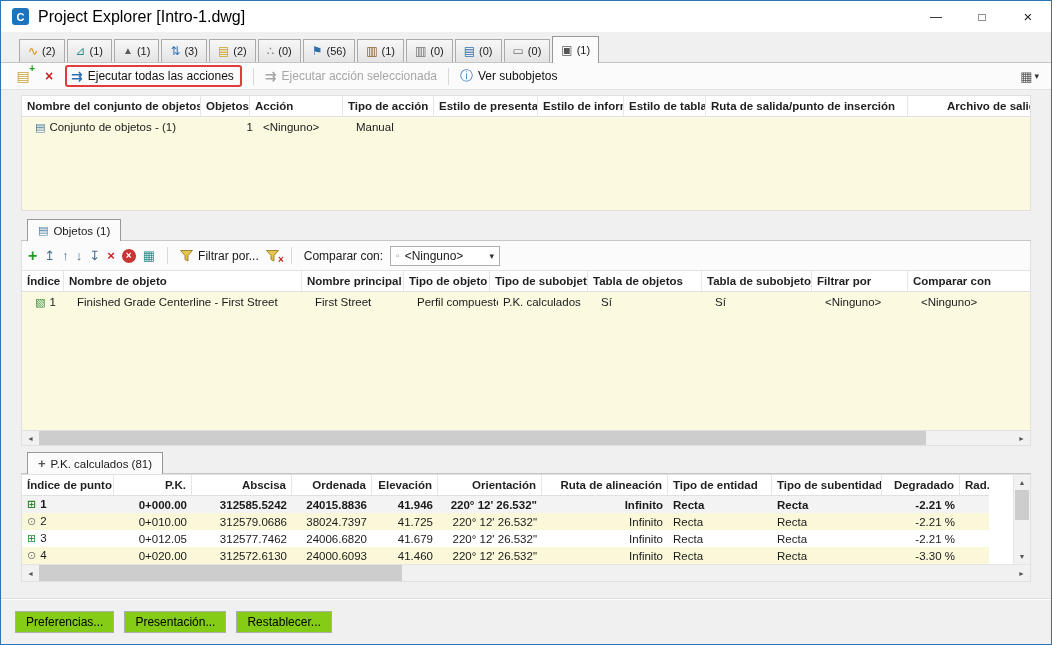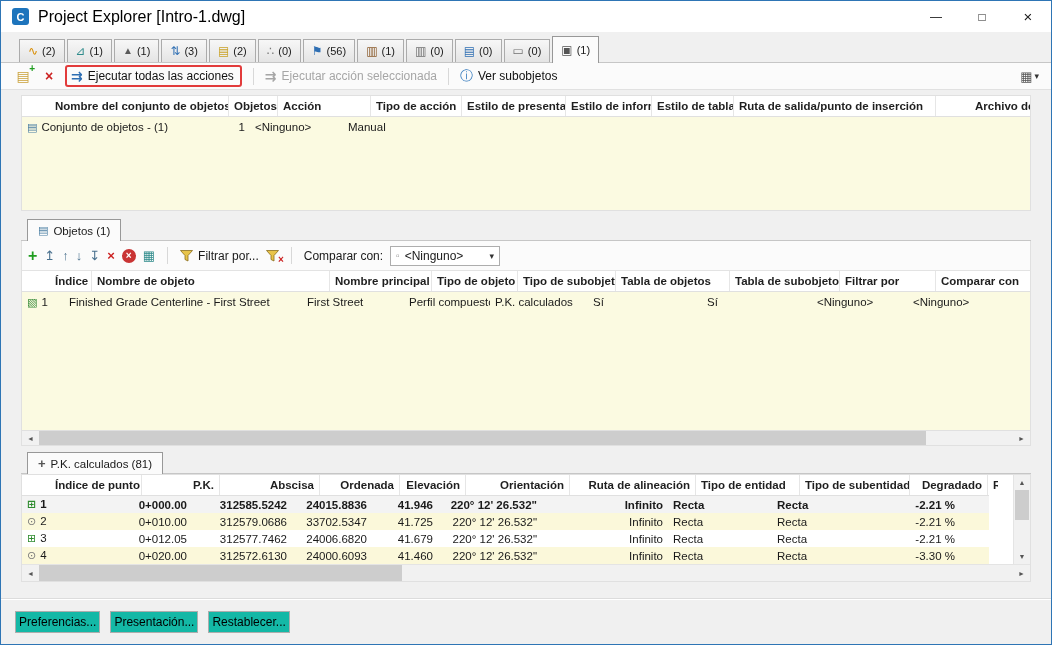--- a/index.html
+++ b/index.html
@@ -46,26 +46,26 @@
   .icon-info { color: #3a7ebf; font-size: 13px; }
   .tb-right { margin-left: auto; display: inline-flex; align-items: center; gap: 2px; }
   .icon-grid { color: #555; font-size: 13px; }
   .chev { font-size: 9px; color: #333; }
   
   .panel { margin: 0 20px; background: #fbfae1; border: 1px solid #e0e0e0; flex: none; display: flex; flex-direction: column; }
   .gridrow { display: grid; align-items: center; }
   .grid-sets { grid-template-columns: 179px 49px 93px 91px 104px 86px 82px 202px minmax(0,1fr); }
   .grid-obj  { grid-template-columns: 42px 238px 102px 86px 98px 114px 110px 96px minmax(0,1fr); }
   .grid-sta  { grid-template-columns: 92px 78px 100px 80px 66px 104px 126px 104px 110px 78px minmax(0,1fr); }
-  .hdr { background: #ffffff; border-bottom: 1px solid #e0e0e0; padding-left: 28px; }
+  .hdr { background: #ffffff; border-bottom: 1px solid #e0e0e0; }
   .hc { padding: 4px 5px; border-right: 1px solid #e6e6e6; font-weight: bold; font-size: 11.5px;
     color: #1f1f1f; white-space: nowrap; overflow: hidden; }
   .dc { padding: 2px 5px; font-size: 11.5px; white-space: nowrap; overflow: hidden; }
   .tr { text-align: right; } .tc { }
-  .rowline { height: 20px; }
+  .rowline { height: 20px; padding-left: 8px; }
   .row-icon { font-size: 11px; margin-right: 4px; }
   .ri-set { color: #4c7fa3; } .ri-obj { color: #3f8f3f; }
   .ri-maj { color: #2e8b2e; } .ri-min { color: #777777; }
   .empty-y { background: #fbfae1; }
   
   .sec-strip { margin: 0 20px; flex: none; display: flex; align-items: flex-end; height: 22px;
     border-bottom: 1px solid #c6c6c6; background: #f0f0f0; padding-left: 6px; }
   .sec-tab { display: inline-flex; align-items: center; gap: 5px; background: #fbfbfb;
     border: 1px solid #989898; border-bottom: none; height: 22px; margin-bottom: -1px;
     padding: 0 10px; font-size: 11.5px; white-space: nowrap; }
@@ -107,21 +107,21 @@
   .spacer-4 { height: 5px; flex: none; }
   .spacer-8 { height: 8px; flex: none; }
   .spacer-6 { height: 6px; flex: none; }
   .flex-fill { flex: 1; margin: 0 20px; border: 1px solid #e0e0e0; border-top: none; background: #fbfae1; min-height: 0; }
   .obj-block { display: flex; flex-direction: column; flex: 1; min-height: 0; }
   .obj-table-wrap { margin: 0 20px; border: 1px solid #e0e0e0; border-top: none; border-bottom: none;
     background: #fbfae1; flex: none; }
   
   .footer { height: 46px; margin: 16px 0 0 0; border-top: 1px solid #dcdcdc; box-shadow: inset 0 1px 0 #ffffff;
     display: flex; align-items: center; padding: 0 14px; gap: 10px; flex: none; background: #f0f0f0; }
-  .btn { background: #14b8a6; border: 1px solid #adadad; padding: 3px 3px; font-size: 12px;
+  .btn { background: #84cc16; border: 1px solid #adadad; padding: 3px 10px; font-size: 12px;
     color: #000; white-space: nowrap; cursor: default; }
   .footer-right { margin-left: auto; display: flex; gap: 7px; }
 </style>
 </head>
 <body>
 
 <div class="window">
 
   <div class="titlebar">
     <div class="app-logo">C</div>
@@ -349,21 +349,21 @@
             <div class="dc tc">Recta</div>
             <div class="dc tc">Recta</div>
             <div class="dc tr">-2.21 %</div>
             <div class="dc"></div>
           </div>
 
           <div class="gridrow grid-sta dcrow sta-row alt">
             <div class="dc"><span class="row-icon ri-min">⊙</span><span>2</span></div>
             <div class="dc tr">0+010.00</div>
             <div class="dc tr">312579.0686</div>
-            <div class="dc tr">33702.5347</div>
+            <div class="dc tr">38024.7397</div>
             <div class="dc tr">41.725</div>
             <div class="dc tr">220° 12' 26.532"</div>
             <div class="dc tr">Infinito</div>
             <div class="dc tc">Recta</div>
             <div class="dc tc">Recta</div>
             <div class="dc tr">-2.21 %</div>
             <div class="dc"></div>
           </div>
 
           <div class="gridrow grid-sta dcrow sta-row">

